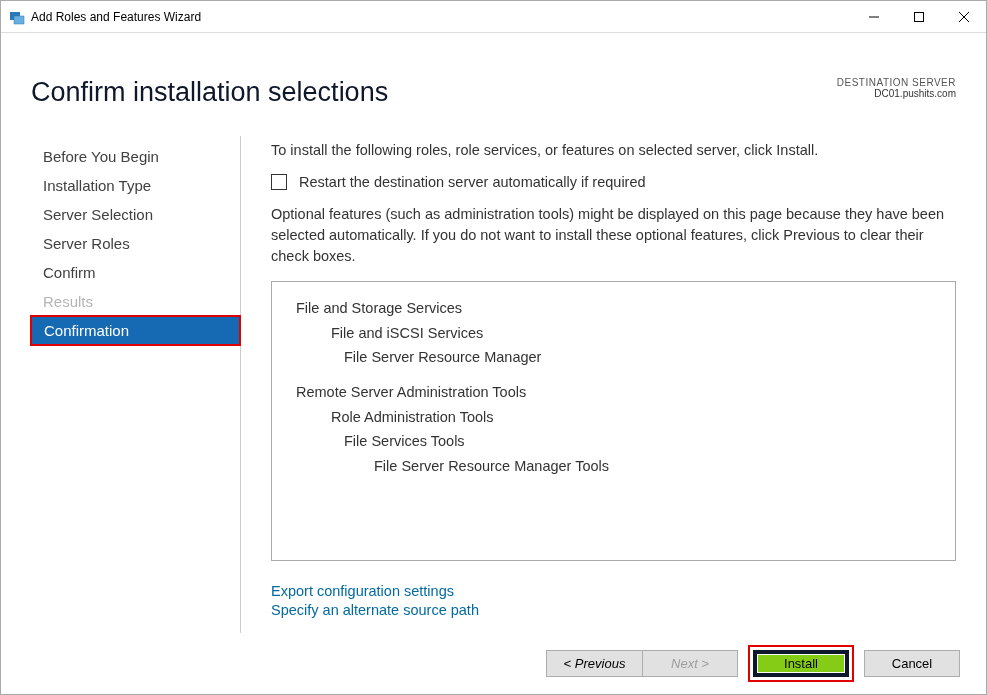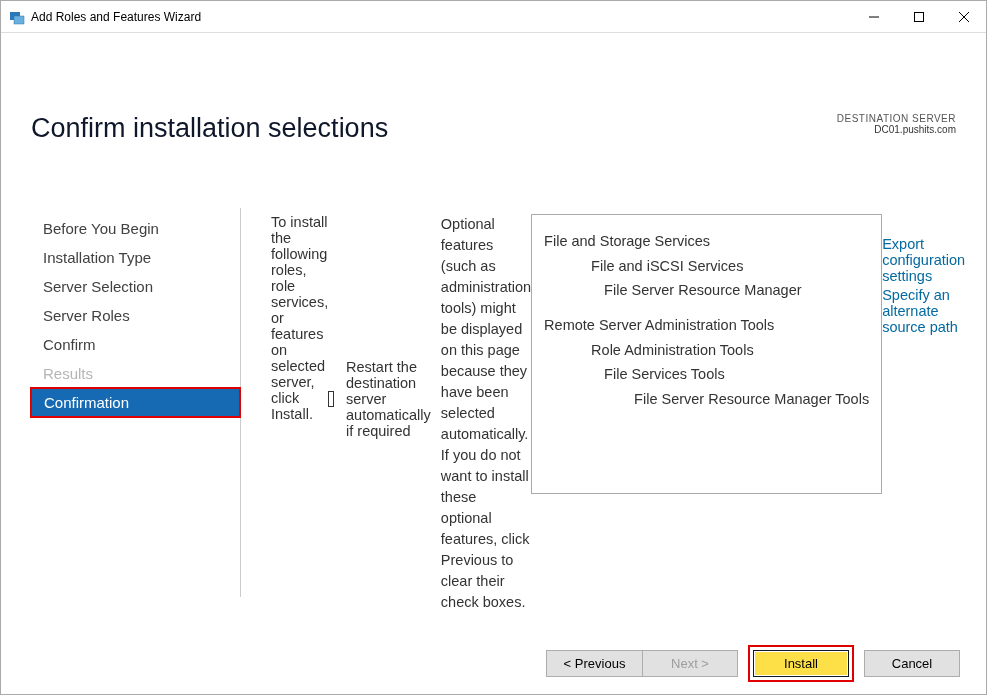--- a/index.html
+++ b/index.html
@@ -1,58 +1,58 @@
 <!DOCTYPE html>
 <html><head>
   <meta charset="utf-8">
   <style>
     * { box-sizing: border-box; margin: 0; padding: 0; font-family: "Segoe UI", Tahoma, Arial, sans-serif; }
     body { width: 987px; height: 695px; background: #fff; overflow: hidden; }
-    .window { width: 100%; height: 100%; display: flex; flex-direction: column; border: 1px solid #aaa; gap: 36px; }
+    .window { width: 100%; height: 100%; display: flex; flex-direction: column; border: 1px solid #aaa; }
     .titlebar { height: 32px; display: flex; align-items: center; padding-left: 8px; border-bottom: 1px solid #ddd; background: #fff; }
     .title-icon { width: 16px; height: 16px; margin-right: 6px; display: flex; align-items: center; justify-content: center; }
     .title-text { font-size: 12px; color: #000; flex: 1; }
     .win-controls { display: flex; }
     .win-btn { width: 45px; height: 30px; display: flex; align-items: center; justify-content: center; font-size: 14px; color: #000; }
 
     .header { padding: 44px 30px 0px 30px; display: flex; justify-content: space-between; align-items: flex-start; }
     .page-title { font-size: 27px; font-weight: 300; color: #0f172a; }
     .dest-box { text-align: right; font-size: 12px; }
     .dest-label { font-size: 10px; color: #555; letter-spacing: 0.5px; }
     .dest-value { font-size: 10px; color: #333; }
 
     .body { flex: 1; display: flex; padding: 0 0 0 30px; margin-top: 28px; min-height: 0; justify-content: center; }
     .sidebar { width: 210px; border-right: 1px solid #ccc; padding-top: 6px; }
     .sidebar-item { padding: 6px 12px; font-size: 15px; color: #414141; cursor: pointer; }
     .sidebar-item span { font-weight: 400; }
     .sidebar-item.selected { background: #166ab4; color: #fff; }
     .sidebar-item.disabled { color: #b5b5b5; }
     .highlight-box { border: 2px solid #e00000; margin: -1px; padding: 5px 12px; }
 
-    .content { flex: 1; padding: 6px 30px 0 30px; font-size: 14.5px; color: #333; display: flex; flex-direction: row; min-height: 0; }
+    .content { flex: 1; padding: 6px 30px 0 30px; font-size: 14.5px; color: #333; display: flex; flex-direction: column; min-height: 0; }
     .instr { margin-bottom: 16px; }
     .checkbox-row { display: flex; align-items: center; margin-bottom: 14px; }
     .chk { width: 16px; height: 16px; border: 1px solid #333; margin-right: 12px; }
     .optional-text { margin-bottom: 14px; line-height: 1.45; }
     .tree-box { border: 1px solid #aaa; padding: 14px 12px 20px 12px; flex: 0 0 auto; height: 280px; overflow: auto; font-size: 14.5px; line-height: 1.7; }
     .tree-group { margin-bottom: 10px; }
-    .l0 { margin-left: 0; }
+    .l0 { margin-left: 12px; }
     .l1 { margin-left: 47px; }
     .l2 { margin-left: 60px; }
     .l3 { margin-left: 90px; }
 
     .links { margin-top: 22px; }
     .link { color: #0369a1; font-size: 14.5px; display: block; margin-bottom: 3px; cursor: pointer; }
 
     .footer { display: flex; justify-content: flex-end; align-items: center; padding: 12px 26px 12px 0; gap: 10px; }
     .btn { width: 96px; height: 27px; border: 1px solid #adadad; background: #e1e1e1; font-size: 13px; color: #000; display: flex; align-items: center; justify-content: center; }
     .btn.disabled { color: #9e9e9e; }
-    .btn.install { background: #fde047; border: 1px solid #0f172a; box-shadow: inset 0 0 0 1px #fff; }
+    .btn.install { background: #84cc16; border: 4px solid #0f172a; box-shadow: inset 0 0 0 1px #fff; }
     .btn-pair { display: flex; }
-    .btn-pair .btn { border-radius: 0; }
+    .btn-pair .btn { border-radius: 0; font-style: italic; }
     .btn-pair .btn:first-child { border-right: none; }
     .highlight-btn-wrap { border: 2px solid #e00000; padding: 3px; display: inline-flex; }
   </style>
 </head>
 <body>
 
 <div class="window">
 
   <div class="titlebar">
     <div class="title-icon">

